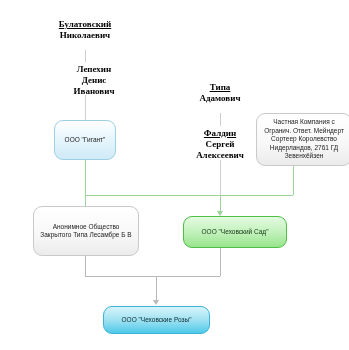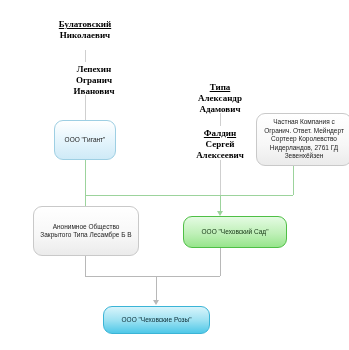--- a/index.html
+++ b/index.html
@@ -80,27 +80,26 @@
   <div class="edge v-faint" style="left:212px;top:113px;height:13px;"></div>
   <div class="edge v-faint" style="left:212px;top:160px;height:35px;"></div>
 
   <div class="person" style="left:27px;top:19px;width:100px;">
     <span class="ln u">Булатовский</span>
     <span class="ln">Николаевич</span>
   </div>
 
   <div class="person" style="left:36px;top:64px;width:100px;">
     <span class="ln">Лепехин</span>
-    <span class="ln">Огранич</span>
+    <span class="ln">Денис</span>
     <span class="ln">Иванович</span>
   </div>
 
   <div class="person" style="left:162px;top:82px;width:100px;">
     <span class="ln u">Типа</span>
-    <span class="ln">Александр</span>
     <span class="ln">Адамович</span>
   </div>
 
   <div class="person" style="left:162px;top:128px;width:100px;">
     <span class="ln u">Фалдин</span>
     <span class="ln">Сергей</span>
     <span class="ln">Алексеевич</span>
   </div>
 
   <div class="edge v-green" style="left:77px;top:160px;height:35px;"></div>

